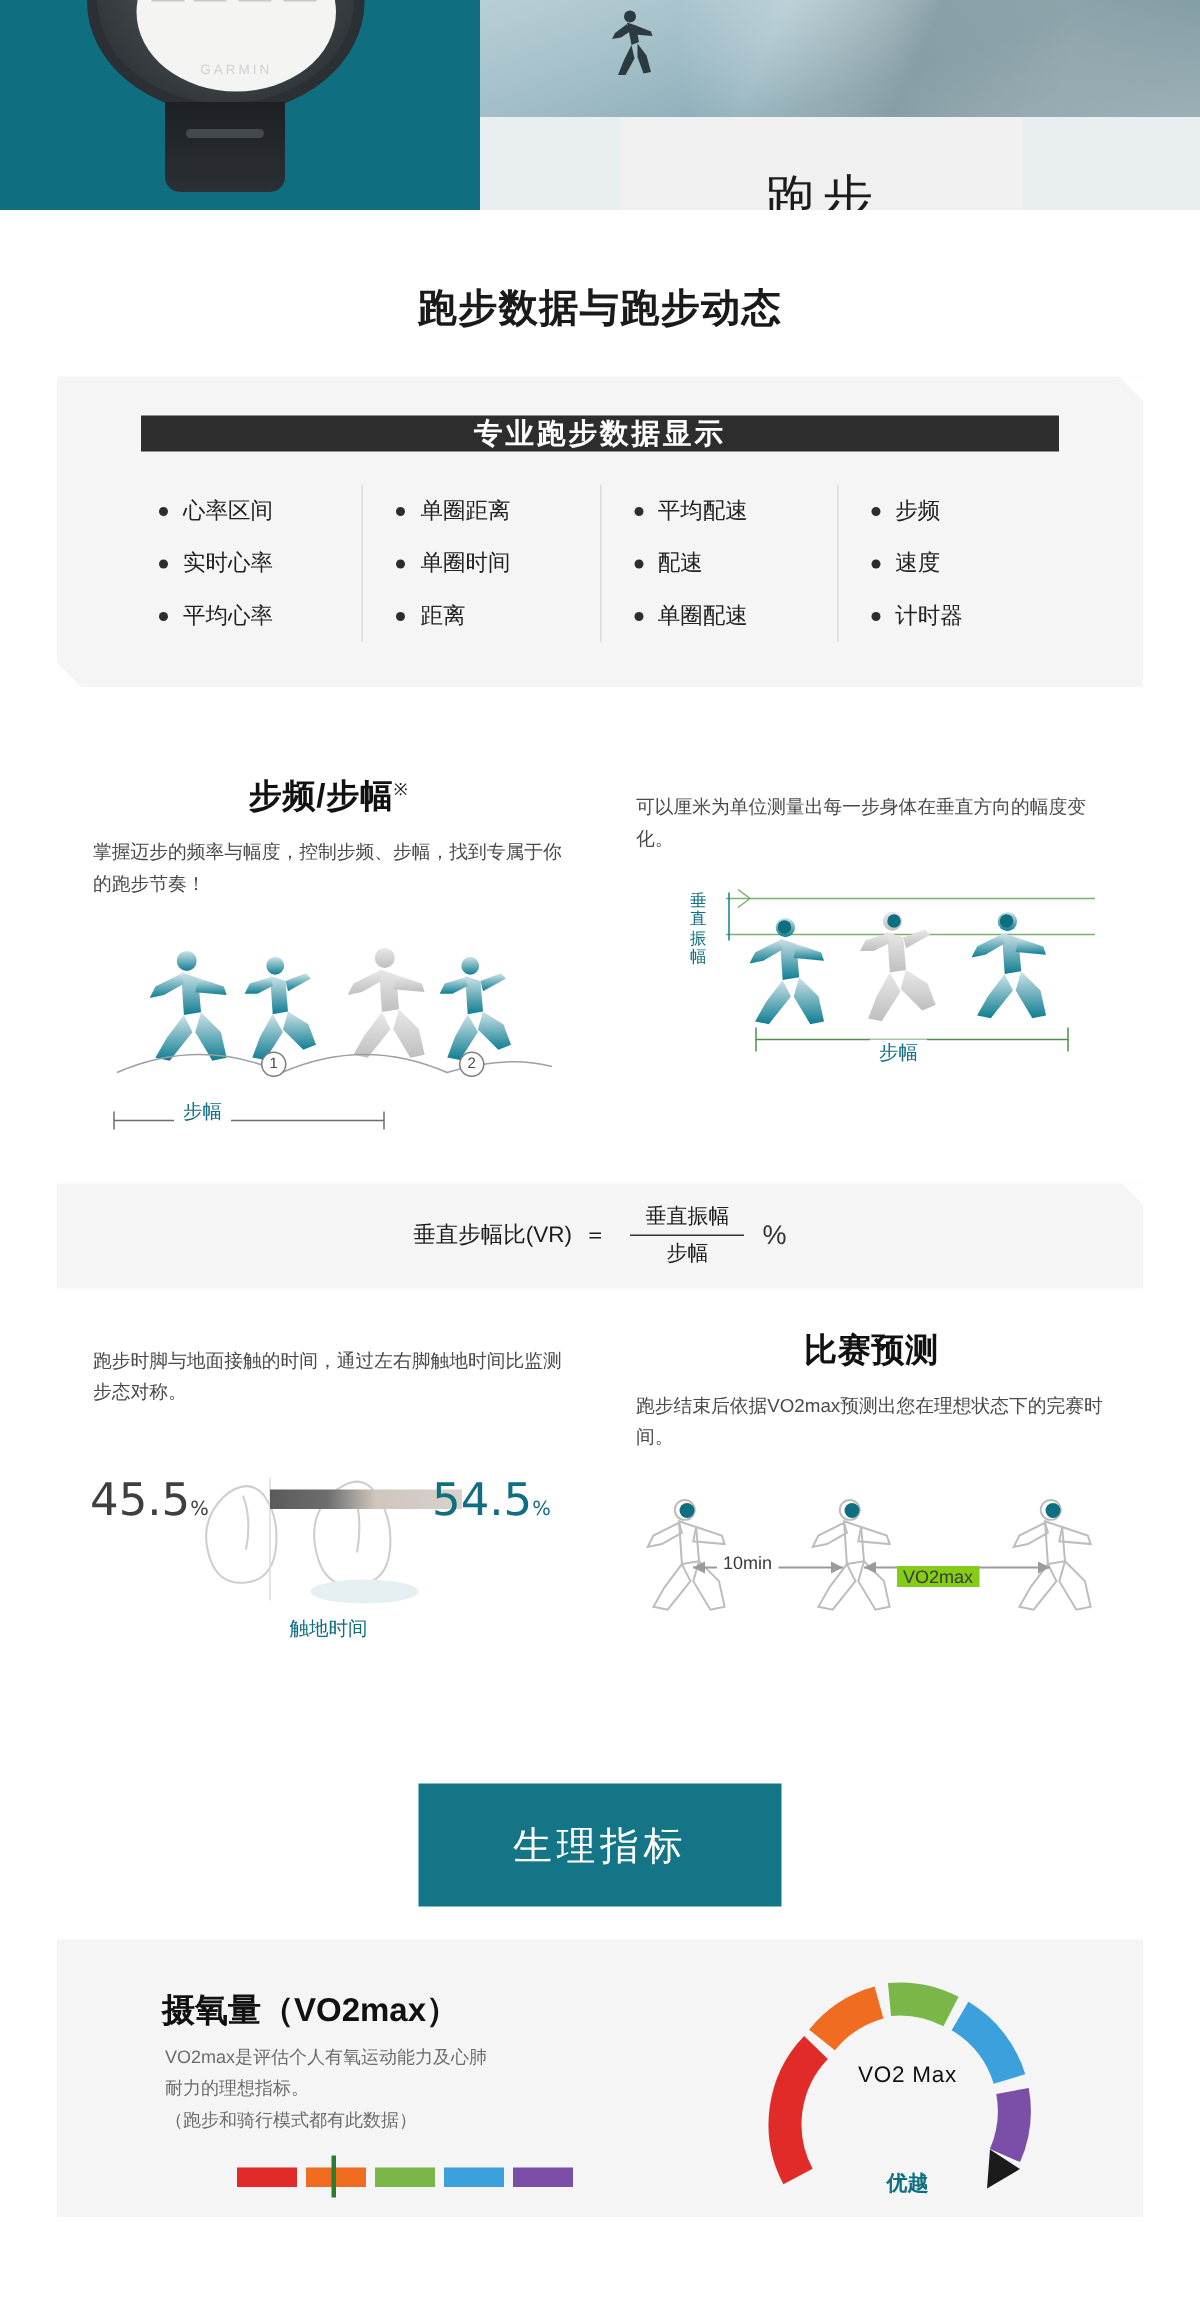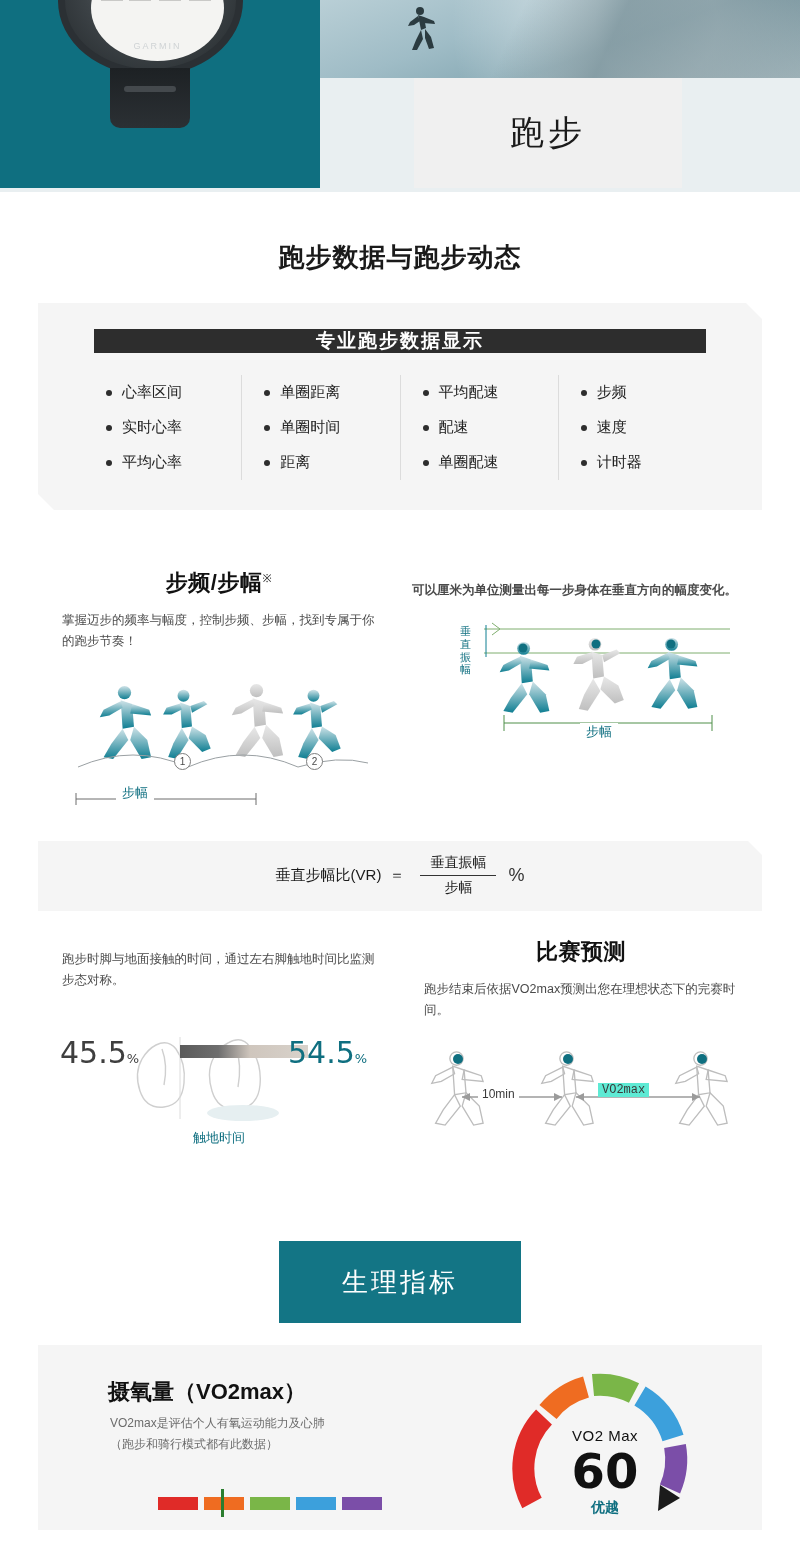--- a/index.html
+++ b/index.html
@@ -10,21 +10,21 @@
     font-family: "Liberation Sans", sans-serif;
     color: #222;
     overflow: hidden;
   }
   .page { position: relative; width: 800px; height: 1545px; }
 
   
   .hero {
     position: relative;
     width: 800px;
-    height: 192px;
+    height: 140px;
     overflow: hidden;
     background: #e9eff1;
   }
   .hero-photo {
     position: absolute; left: 320px; top: 0; width: 480px; height: 78px;
     background:
       radial-gradient(circle at 70% 30%, rgba(255,255,255,0.55) 0 18%, rgba(0,0,0,0) 60%),
       linear-gradient(160deg, #b9cfd6 0%, #9fbcc6 35%, #87a9b4 60%, #c5d7dc 100%);
   }
   .hero-rock {
@@ -158,21 +158,21 @@
     color: #111;
     letter-spacing: 0.5px;
   }
   .feat-title .sup { font-size: 11px; vertical-align: super; font-weight: normal; }
   .feat-desc {
     margin: 12px 24px 0 24px;
     font-size: 12.5px;
     line-height: 1.7;
     color: #4a4a4a;
   }
-  .feat-desc.narrow { margin: 12px 18px 0 12px; font-weight: bold; }
+  .feat-desc.narrow { margin: 12px 18px 0 24px; }
 
   
   .art1 { position: relative; height: 150px; margin-top: 14px; }
   .numcircle {
     position: absolute; width: 17px; height: 17px; border-radius: 50%;
     border: 1px solid #7d7d7d; color: #4a4a4a; font-size: 10px;
     display: flex; align-items: center; justify-content: center; background: #fff;
   }
   .mlabel {
     position: absolute; left: 78px; top: 117px;
@@ -578,31 +578,32 @@
           <circle cx="302" cy="24" r="5" fill="#0f6f80"></circle>
 
           <line x1="62" y1="62" x2="162" y2="62" stroke="#9b9b9b" stroke-width="1.4"></line>
           <path d="M62 62 L70 58 L70 66 Z" fill="#9b9b9b"></path>
           <path d="M162 62 L154 58 L154 66 Z" fill="#9b9b9b"></path>
           <line x1="176" y1="62" x2="300" y2="62" stroke="#9b9b9b" stroke-width="1.4"></line>
           <path d="M176 62 L184 58 L184 66 Z" fill="#9b9b9b"></path>
           <path d="M300 62 L292 58 L292 66 Z" fill="#9b9b9b"></path>
         </svg>
         <div class="arrowlbl" style="left:78px; top:52px; background:#fff; padding:0 4px;">10min</div>
-        <div class="arrowlbl" style="left:198px; top:48px; background:#5eead4; padding:0 4px;font-family:Liberation Mono, monospace;">VO2max</div>
+        <div class="arrowlbl" style="left:198px; top:61px; background:#84cc16; padding:0 4px;">VO2max</div>
       </div>
     </div>
   </div>
 
   <div class="phys-head">生理指标</div>
 
   <div class="vo2panel">
     <div class="vo2-title">摄氧量（VO2max）</div>
     <div class="vo2-desc">
       <div>VO2max是评估个人有氧运动能力及心肺</div>
+      <div>耐力的理想指标。</div>
       <div>（跑步和骑行模式都有此数据）</div>
     </div>
     <div class="swatches">
       <div class="sw" style="background:#e02b28"></div>
       <div class="sw" style="background:#ef6c21"></div>
       <div class="sw" style="background:#7ab648"></div>
       <div class="sw" style="background:#3ca0dc"></div>
       <div class="sw" style="background:#7b4ea8"></div>
     </div>
     <div class="swmark"></div>
@@ -612,18 +613,17 @@
         <g fill="none" stroke-width="22">
           <path d="M 22 138 A 74 74 0 0 1 34 52" stroke="#e02b28"></path>
           <path d="M 38 47 A 74 74 0 0 1 76 22" stroke="#ef6c21"></path>
           <path d="M 83 20 A 74 74 0 0 1 124 28" stroke="#7ab648"></path>
           <path d="M 130 31 A 74 74 0 0 1 163 73" stroke="#3ca0dc"></path>
           <path d="M 165 81 A 74 74 0 0 1 160 124" stroke="#7b4ea8"></path>
         </g>
         <path d="M150 120 L170 133 L148 146 Z" fill="#1b1b1b"></path>
       </svg>
       <div class="gauge-label">VO2 Max</div>
-      <div class="gauge-num">60</div>
       <div class="gauge-rank">优越</div>
     </div>
   </div>
 
 </div>
 
 </body></html>

